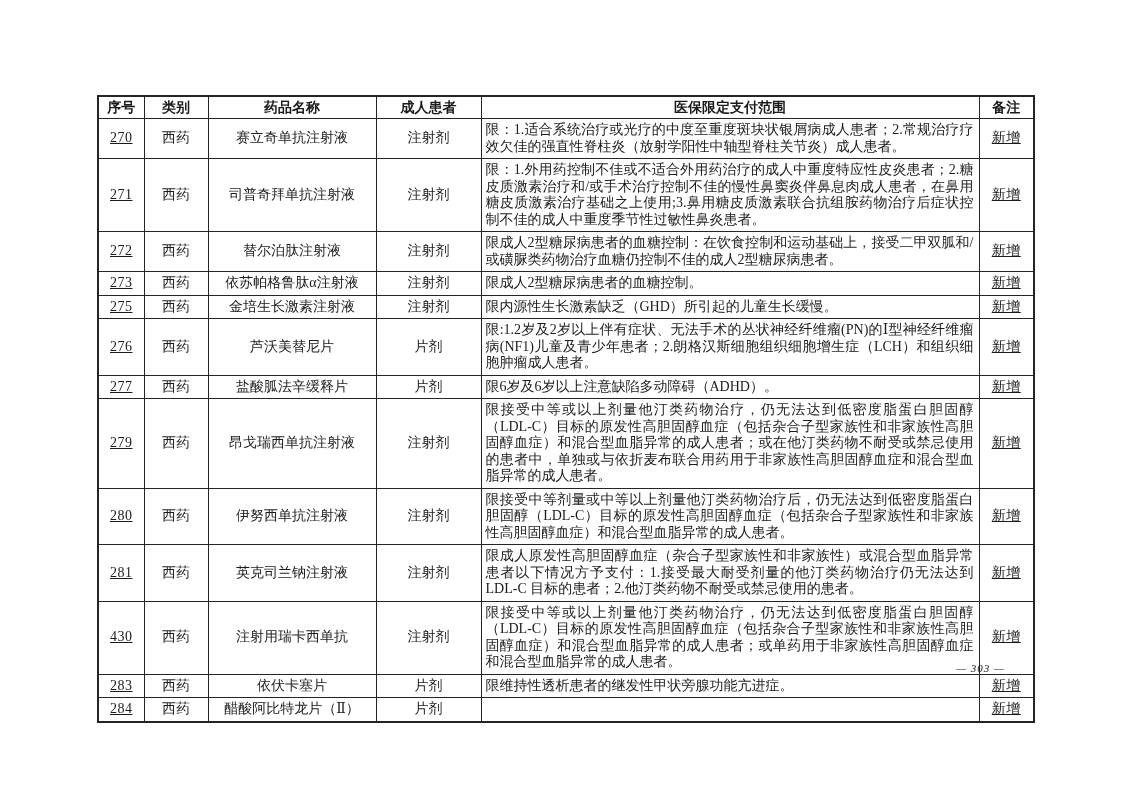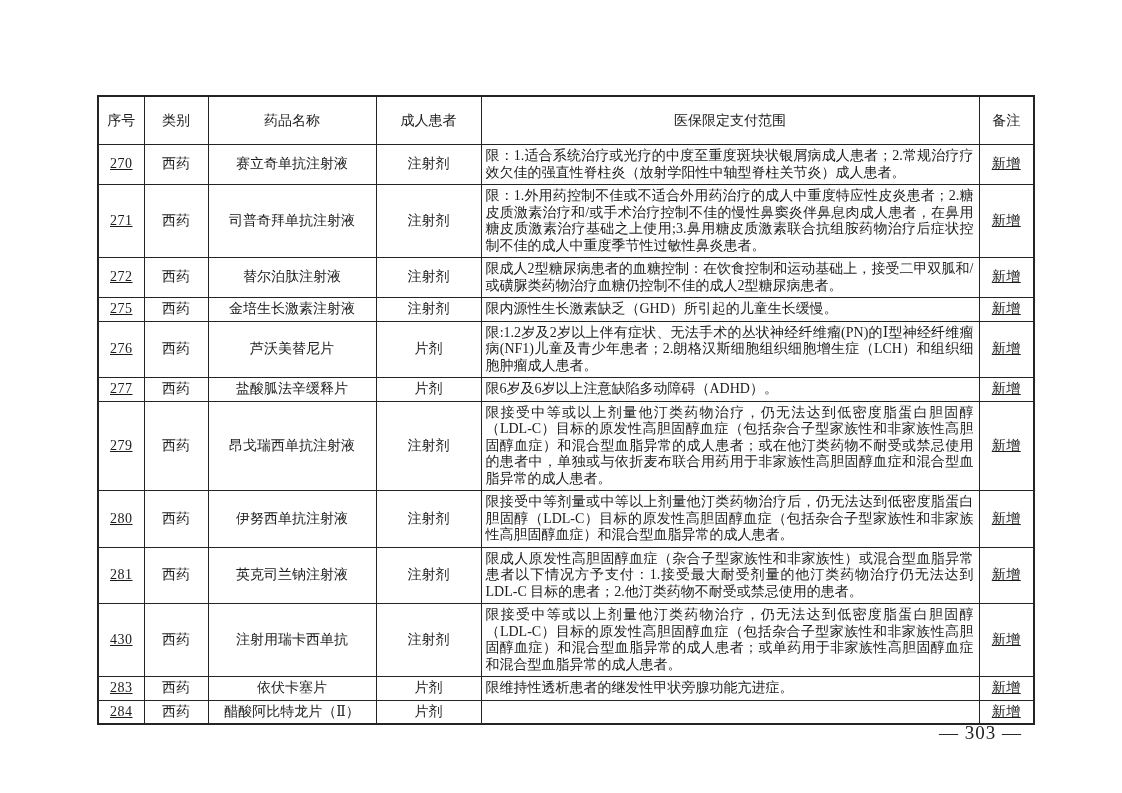--- a/index.html
+++ b/index.html
@@ -21,25 +21,25 @@
     border-collapse: collapse;
     table-layout: fixed;
     width: 936px;
     border: 2px solid #242424;
   }
   .drug-table th, .drug-table td {
     border: 1px solid #242424;
     vertical-align: middle;
   }
   .drug-table thead th {
-    font-weight: normal;
+    font-weight: bold;
     font-size: 14px;
     height: 22px;
     text-align: center;
-    padding: 15px 2px;
+    padding: 2px 2px;
     line-height: 17px;
     margin-top: 40px;
   }
   .drug-table td {
     font-size: 14px;
     line-height: 16.5px;
     padding: 3px 2px;
     text-align: center;
     height: 22px;
   }
@@ -49,27 +49,28 @@
     padding: 3px 5px 3px 4px;
     margin-left: 48px;
   }
   .drug-table td.col-no,
   .drug-table td.col-note {
     letter-spacing: 0.5px;
     text-decoration: underline;
   }
   .pageno {
     position: absolute;
-    top: 722px;
+    top: 662px;
     left: 928px;
     width: 105px;
     text-align: center;
-    font-size: 19px;
+    font-size: 11px;
     letter-spacing: 1px;
     white-space: nowrap;
+    font-style: italic;
   }
 </style>
 </head>
 <body>
 
 <div class="sheet">
   <table class="drug-table">
     <colgroup>
       <col style="width:46px">
       <col style="width:64px">
@@ -107,20 +108,28 @@
         </tr>
         <tr>
           <td class="col-no">272</td>
           <td class="col-category">西药</td>
           <td class="col-name">替尔泊肽注射液</td>
           <td class="col-form">注射剂</td>
           <td class="col-scope">限成人2型糖尿病患者的血糖控制：在饮食控制和运动基础上，接受二甲双胍和/或磺脲类药物治疗血糖仍控制不佳的成人2型糖尿病患者。</td>
           <td class="col-note">新增</td>
         </tr>
         <tr>
+          <td class="col-no">273</td>
+          <td class="col-category">西药</td>
+          <td class="col-name">依苏帕格鲁肽α注射液</td>
+          <td class="col-form">注射剂</td>
+          <td class="col-scope">限成人2型糖尿病患者的血糖控制。</td>
+          <td class="col-note">新增</td>
+        </tr>
+        <tr>
           <td class="col-no">275</td>
           <td class="col-category">西药</td>
           <td class="col-name">金培生长激素注射液</td>
           <td class="col-form">注射剂</td>
           <td class="col-scope">限内源性生长激素缺乏（GHD）所引起的儿童生长缓慢。</td>
           <td class="col-note">新增</td>
         </tr>
         <tr>
           <td class="col-no">276</td>
           <td class="col-category">西药</td>

